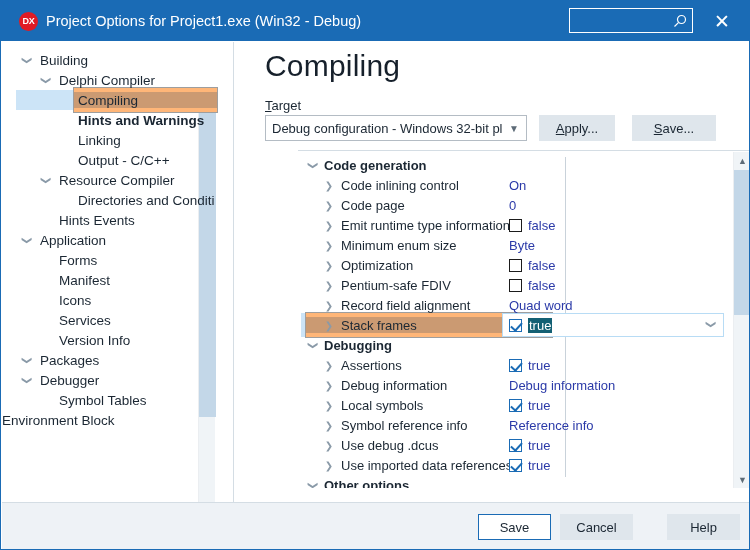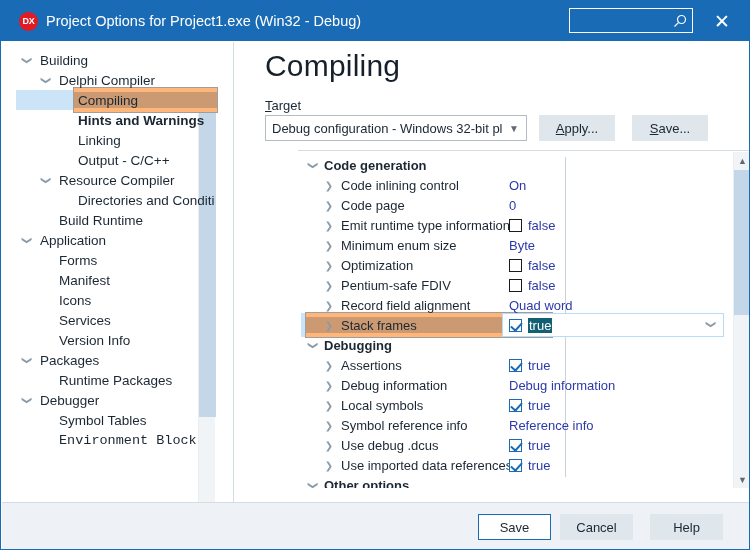--- a/index.html
+++ b/index.html
@@ -157,21 +157,21 @@
   #target-combo .ca { width: 24px; text-align: center; color: #5d6b77; font-size: 10px; }
   .pbtn {
     position: absolute; top: 73px; height: 26px;
     background: #dfe6ec; border: none;
     font-size: 13px; color: #1b2733;
     cursor: pointer;
     font-family: "Liberation Sans", sans-serif;
   }
   .pbtn u { text-decoration: underline; }
   #apply-btn { left: 305px; width: 76px; }
-  #save-top-btn { left: 398px; width: 76px; }
+  #save-top-btn { left: 398px; width: 84px; }
 
   
   #options {
     position: absolute; left: 64px; top: 108px;
     width: 452px; height: 338px;
     background: #ffffff;
     border-top: 1px solid #d4dde4;
     overflow: hidden;
   }
   #opt-divline {
@@ -249,21 +249,21 @@
     position: absolute; top: 11px; height: 26px; width: 73px;
     background: #dfe6ec; border: none;
     font-size: 13px; color: #1b2733; cursor: pointer;
     font-family: "Liberation Sans", sans-serif;
   }
   .fbtn.primary {
     background: #ffffff; border: 1px solid #1a6bb5;
   }
   #btn-save { left: 476px; }
   #btn-cancel { left: 558px; }
-  #btn-help { left: 648px; }
+  #btn-help { left: 665px; }
 </style>
 </head>
 <body>
 
 <div id="app">
 
   <div id="titlebar">
     <div id="dx-logo">DX</div>
     <div id="title-text">Project Options for Project1.exe  (Win32 - Debug)</div>
 
@@ -305,21 +305,21 @@
           <span class="lbl" style="margin-left: 76px;">Output - C/C++</span>
         </div>
         <div class="tree-row">
           <span class="chev" style="left: 37px; transform: rotate(90deg);">❯</span>
           <span class="lbl" style="margin-left: 57px;">Resource Compiler</span>
         </div>
         <div class="tree-row">
           <span class="lbl" style="margin-left: 76px;">Directories and Conditi</span>
         </div>
         <div class="tree-row">
-          <span class="lbl" style="margin-left: 57px;">Build Runtime</span>
+          <span class="lbl" style="margin-left: 57px;">Hints Events</span>
         </div>
         <div class="tree-row">
           <span class="chev" style="left: 18px; transform: rotate(90deg);">❯</span>
           <span class="lbl" style="margin-left: 38px;">Application</span>
         </div>
         <div class="tree-row">
           <span class="lbl" style="margin-left: 57px;">Forms</span>
         </div>
         <div class="tree-row">
           <span class="lbl" style="margin-left: 57px;">Manifest</span>
@@ -331,31 +331,28 @@
           <span class="lbl" style="margin-left: 57px;">Services</span>
         </div>
         <div class="tree-row">
           <span class="lbl" style="margin-left: 57px;">Version Info</span>
         </div>
         <div class="tree-row">
           <span class="chev" style="left: 18px; transform: rotate(90deg);">❯</span>
           <span class="lbl" style="margin-left: 38px;">Packages</span>
         </div>
         <div class="tree-row">
-          <span class="lbl" style="margin-left: 57px;">Runtime Packages</span>
-        </div>
-        <div class="tree-row">
           <span class="chev" style="left: 18px; transform: rotate(90deg);">❯</span>
           <span class="lbl" style="margin-left: 38px;">Debugger</span>
         </div>
         <div class="tree-row">
           <span class="lbl" style="margin-left: 57px;">Symbol Tables</span>
         </div>
         <div class="tree-row">
-          <span class="lbl" style="margin-left: 57px; font-family: Liberation Mono, monospace;">Environment Block</span>
+          <span class="lbl" style="">Environment Block</span>
         </div>
       </div>
 
     <div class="vsb" id="sb-vert">
       <div class="arrow up">▲</div>
       <div class="thumb" style="top:20px;height:310px;"></div>
 
     </div>
 
   </div>

